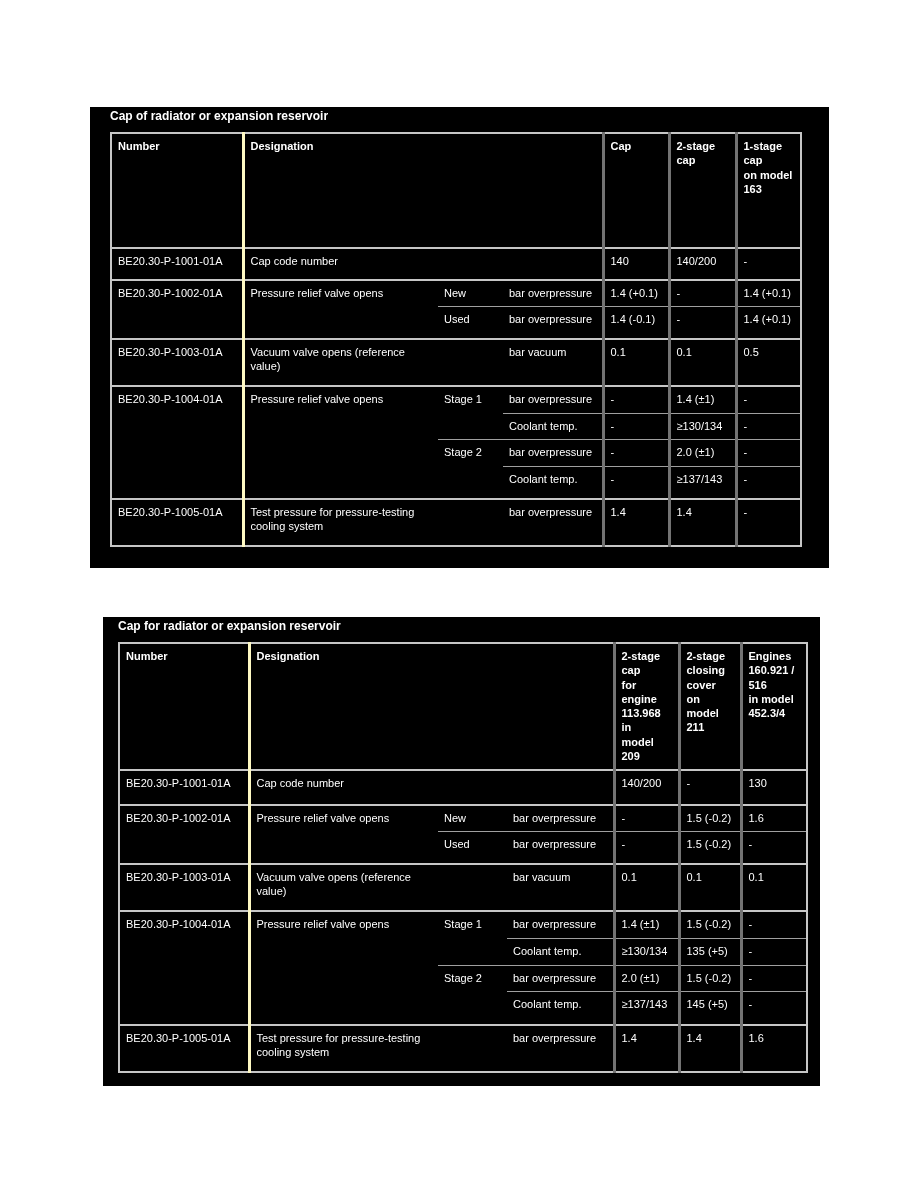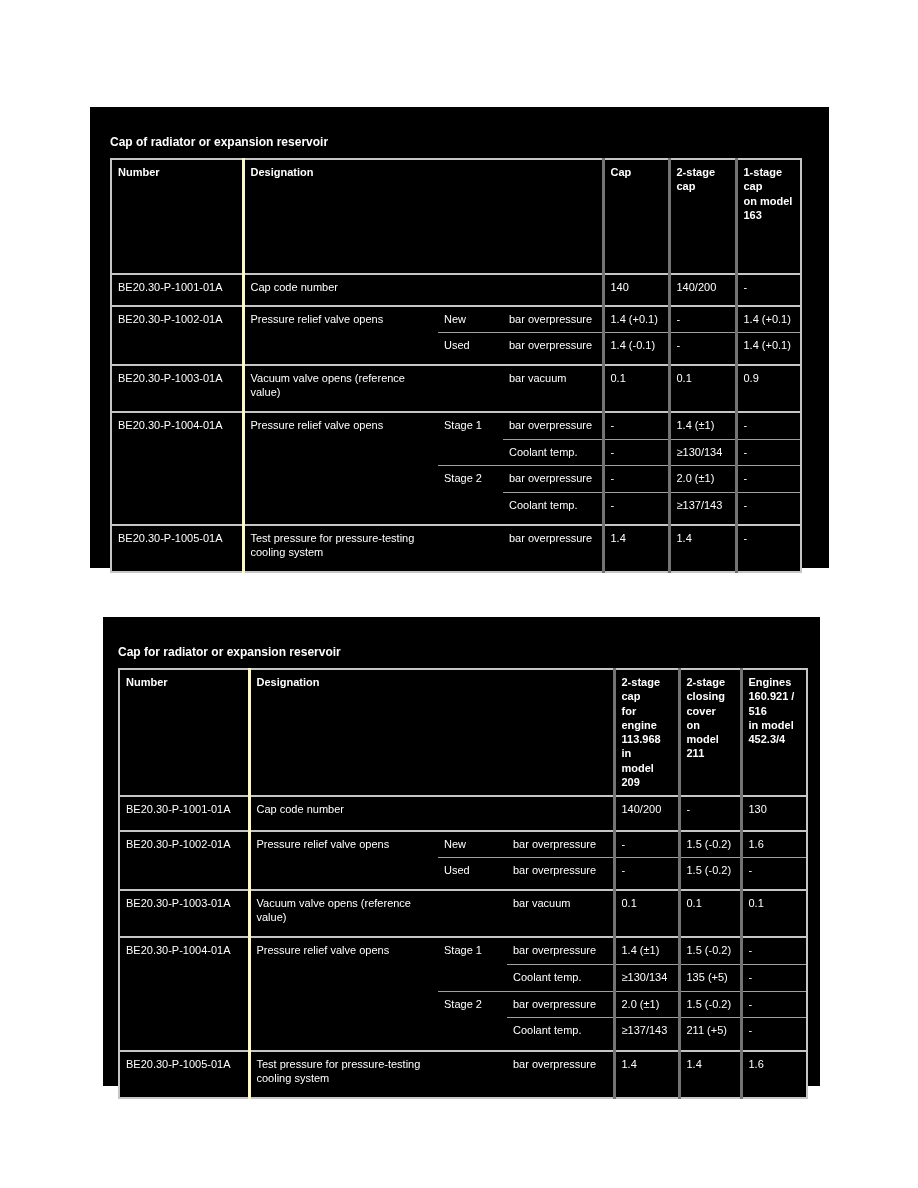--- a/index.html
+++ b/index.html
@@ -5,21 +5,21 @@
   html,body { margin:0; padding:0; }
   body {
     width:918px; height:1188px; background:#ffffff; position:relative;
     font-family:"Liberation Sans", sans-serif;
   }
   .panel { position:absolute; background:#000000; }
   #panel1 { left:90px;  top:107px; width:739px; height:461px; }
   #panel2 { left:103px; top:617px; width:717px; height:469px; }
   .panel-title {
     color:#ffffff; font-weight:bold; font-size:12px;
-    padding-top:10px; margin-left:20px;margin-top:18px;
+    padding-top:2px; margin-left:20px;
   }
   #panel2 .panel-title { margin-left:15px; }
   table.spec {
     border-collapse:collapse; table-layout:fixed;
     margin-top:9px; border:2px solid #c6c6c6; background:#000000;
   }
   #t1 { margin-left:20px; width:690px; }
   #t2 { margin-left:15px; width:688px; }
   table.spec td {
     color:#ffffff; font-size:11px; line-height:1.3;
@@ -85,21 +85,21 @@
       <td class="cv">1.4 (+0.1)</td>
     </tr>
 
     <tr class="gs" style="height:47px">
       <td class="cn">BE20.30-P-1003-01A</td>
       <td colspan="2">Vacuum valve opens (reference
 value)</td>
       <td>bar vacuum</td>
       <td class="cv">0.1</td>
       <td class="cv">0.1</td>
-      <td class="cv">0.9</td>
+      <td class="cv">0.5</td>
     </tr>
 
     <tr class="gs" style="height:27px">
       <td class="cn" rowspan="4">BE20.30-P-1004-01A</td>
       <td rowspan="4">Pressure relief valve opens</td>
       <td class="sep" rowspan="2">Stage 1</td>
       <td class="sep">bar overpressure</td>
       <td class="cv sep">-</td>
       <td class="cv sep">1.4 (±1)</td>
       <td class="cv sep">-</td>
@@ -223,21 +223,21 @@
     <tr style="height:26px">
       <td rowspan="2">Stage 2</td>
       <td class="sep">bar overpressure</td>
       <td class="cv sep">2.0 (±1)</td>
       <td class="cv sep">1.5 (-0.2)</td>
       <td class="cv sep">-</td>
     </tr>
     <tr style="height:34px">
       <td>Coolant temp.</td>
       <td class="cv">≥137/143</td>
-      <td class="cv">211 (+5)</td>
+      <td class="cv">145 (+5)</td>
       <td class="cv">-</td>
     </tr>
 
     <tr class="gs" style="height:47px">
       <td class="cn">BE20.30-P-1005-01A</td>
       <td colspan="2">Test pressure for pressure-testing
 cooling system</td>
       <td>bar overpressure</td>
       <td class="cv">1.4</td>
       <td class="cv">1.4</td>

